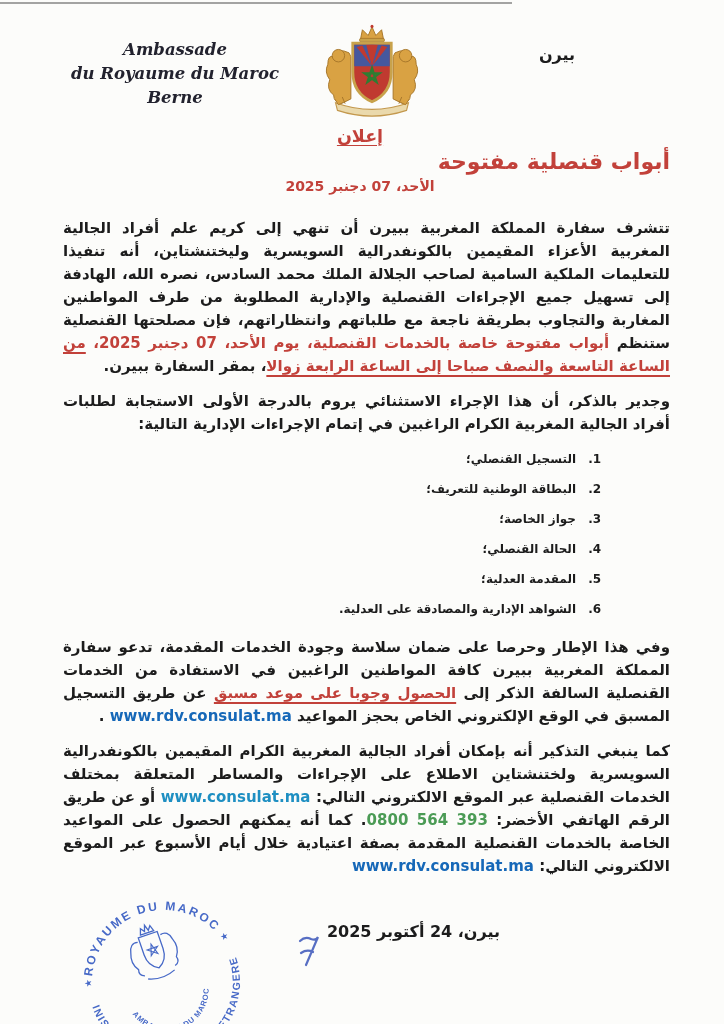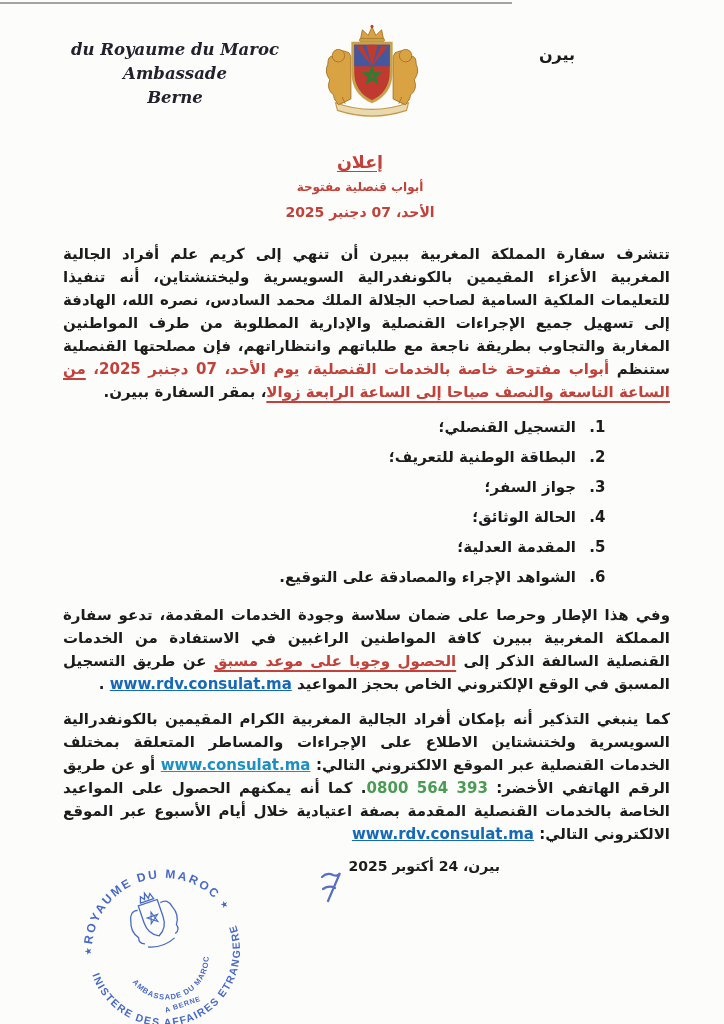--- a/index.html
+++ b/index.html
@@ -27,69 +27,69 @@
     font-family:"DejaVu Serif",serif;font-style:italic;font-weight:600;
     font-size:16.5px;line-height:24px;color:#22222e;
   }
   .emblem-wrap{width:116px;margin-top:0;}
   .arabic-block{width:226px;text-align:center;margin-top:10px;direction:rtl;}
   .arabic-block .ar1{font-size:19px;font-weight:bold;letter-spacing:0;}
   .arabic-block .ar2{font-size:16px;font-weight:bold;margin-top:11px;}
 
   
   .title-block{
-    text-align:center;margin-top:26px;direction:rtl;
+    text-align:center;direction:rtl;
     color:var(--accent_red);font-weight:bold;line-height:25px;
   }
   .title-block .t1{font-size:17.5px;text-decoration:underline;text-underline-offset:3px;}
-  .title-block .t2{font-size:12px;}
+  .title-block .t2{font-size:22px;text-align:right;}
   .title-block .t3{font-size:14px;}
 
   
   .body-text{direction:rtl;margin-top:18px;}
   .para{
     margin:0 0 12px 13px;font-size:15px;font-weight:bold;
     line-height:23px;text-align:justify;text-justify:inter-word;color:var(--ink);
   }
   .sg-normal{color:var(--ink);}
   .sg-red{color:var(--accent_red);}
   .sg-redu{color:var(--accent_red);text-decoration:underline;text-decoration-thickness:1.5px;text-underline-offset:4px;}
-  .sg-link,.sg-link2{font-weight:bold;text-decoration:underline;direction:ltr;unicode-bidi:embed;cursor:pointer;}
+  .sg-link,.sg-link2{font-weight:bold;direction:ltr;unicode-bidi:embed;cursor:pointer;}
   .sg-link{color:var(--link_blue);}
   .sg-link2{color:var(--link_teal);}
   .sg-green{color:var(--phone_green);direction:ltr;unicode-bidi:embed;}
 
   ol.proc-list{
     direction:rtl;list-style:decimal;margin:10px 0 16px 0;padding:0 86px 0 0;
   }
   ol.proc-list li{
-    font-size:15px;font-weight:bold;margin-bottom:8px;padding-right:8px;line-height:22px;
+    font-size:12px;font-weight:bold;margin-bottom:8px;padding-right:8px;line-height:22px;
   }
   ol.proc-list li::marker{font-weight:bold;}
 
   
   .footer{display:flex;align-items:flex-start;margin-top:8px;}
   .stamp-wrap{margin-left:14px;width:206px;flex:0 0 auto;}
   .date-block{
-    direction:rtl;margin-right:42px;width:230px;text-align:right;
-    font-size:14px;font-weight:bold;display:flex;align-items:flex-start;gap:6px;justify-content:flex-start;
+    direction:rtl;margin-top:32px;margin-right:42px;width:230px;text-align:right;
+    font-size:16px;font-weight:bold;display:flex;align-items:flex-start;gap:6px;justify-content:flex-start;
   }
   .sig-mark{transform:translateY(9px);}
 </style>
 </head>
 <body>
 
 <div class="scan-edge"></div>
 
 <div class="page">
 
   <header class="letterhead">
     <div class="french-block">
+      <div>Ambassade</div>
       <div>du Royaume du Maroc</div>
-      <div>Ambassade</div>
       <div>Berne</div>
     </div>
 
     <div class="emblem-wrap">
       <svg width="116" height="96" viewBox="0 0 120 100">
 
         <path d="M22,82 Q60,96 98,82 L96,90 Q60,102 24,90 Z" fill="#ead9ac" stroke="#c3984d" stroke-width="1.2"></path>
 
         <g fill="#d9a243" stroke="#a6762a" stroke-width="1">
           <path d="M36,30 Q24,24 20,34 Q14,32 14,42 Q10,50 16,58 Q12,68 20,74 Q20,82 30,82 L38,78 L38,34 Z"></path>
@@ -128,28 +128,29 @@
   </header>
 
   <section class="title-block">
     <div class="t1">إعلان</div>
     <div class="t2">أبواب قنصلية مفتوحة</div>
     <div class="t3">الأحد، 07 دجنبر 2025</div>
   </section>
 
   <main class="body-text">
     <p class="para"><span class="sg-normal">تتشرف سفارة المملكة المغربية ببيرن أن تنهي إلى كريم علم أفراد الجالية المغربية الأعزاء المقيمين بالكونفدرالية السويسرية وليختنشتاين، أنه تنفيذا للتعليمات الملكية السامية لصاحب الجلالة الملك محمد السادس، نصره الله، الهادفة إلى تسهيل جميع الإجراءات القنصلية والإدارية المطلوبة من طرف المواطنين المغاربة والتجاوب بطريقة ناجعة مع طلباتهم وانتظاراتهم، فإن مصلحتها القنصلية ستنظم </span><span class="sg-red">أبواب مفتوحة خاصة بالخدمات القنصلية، يوم الأحد، 07 دجنبر 2025، </span><span class="sg-redu">من الساعة التاسعة والنصف صباحا إلى الساعة الرابعة زوالا</span><span class="sg-normal">، بمقر السفارة ببيرن.</span></p>
+    <p class="para"><span class="sg-normal">وجدير بالذكر، أن هذا الإجراء الاستثنائي يروم بالدرجة الأولى الاستجابة لطلبات أفراد الجالية المغربية الكرام الراغبين في إتمام الإجراءات الإدارية التالية:</span></p>
 
     <ol class="proc-list">
       <li>التسجيل القنصلي؛</li>
       <li>البطاقة الوطنية للتعريف؛</li>
-      <li>جواز السفر؛</li>
-      <li>الحالة الوثائق؛</li>
+      <li>جواز الخاصة؛</li>
+      <li>الحالة القنصلي؛</li>
       <li>المقدمة العدلية؛</li>
-      <li>الشواهد الإجراء والمصادقة على التوقيع.</li>
+      <li>الشواهد الإدارية والمصادقة على العدلية.</li>
     </ol>
 
     <p class="para"><span class="sg-normal">وفي هذا الإطار وحرصا على ضمان سلاسة وجودة الخدمات المقدمة، تدعو سفارة المملكة المغربية ببيرن كافة المواطنين الراغبين في الاستفادة من الخدمات القنصلية السالفة الذكر إلى </span><span class="sg-redu">الحصول وجوبا على موعد مسبق</span><span class="sg-normal"> عن طريق التسجيل المسبق في الوقع الإلكتروني الخاص بحجز المواعيد </span><a class="sg-link">www.rdv.consulat.ma</a><span class="sg-normal"> .</span></p>
     <p class="para"><span class="sg-normal">كما ينبغي التذكير أنه بإمكان أفراد الجالية المغربية الكرام المقيمين بالكونفدرالية السويسرية ولختنشتاين الاطلاع على الإجراءات والمساطر المتعلقة بمختلف الخدمات القنصلية عبر الموقع الالكتروني التالي: </span><a class="sg-link2">www.consulat.ma</a><span class="sg-normal"> أو عن طريق الرقم الهاتفي الأخضر: </span><span class="sg-green">0800 564 393</span><span class="sg-normal">. كما أنه يمكنهم الحصول على المواعيد الخاصة بالخدمات القنصلية المقدمة بصفة اعتيادية خلال أيام الأسبوع عبر الموقع الالكتروني التالي: </span><a class="sg-link">www.rdv.consulat.ma</a></p>
   </main>
 
   <footer class="footer">
 
     <div class="stamp-wrap">
       <svg width="206" height="182" viewBox="0 0 206 182">

